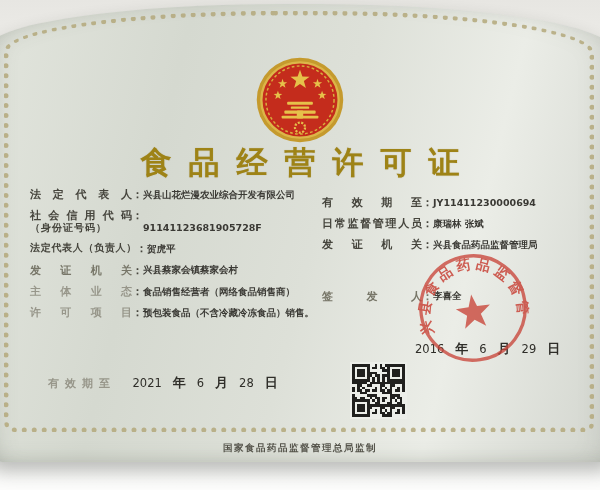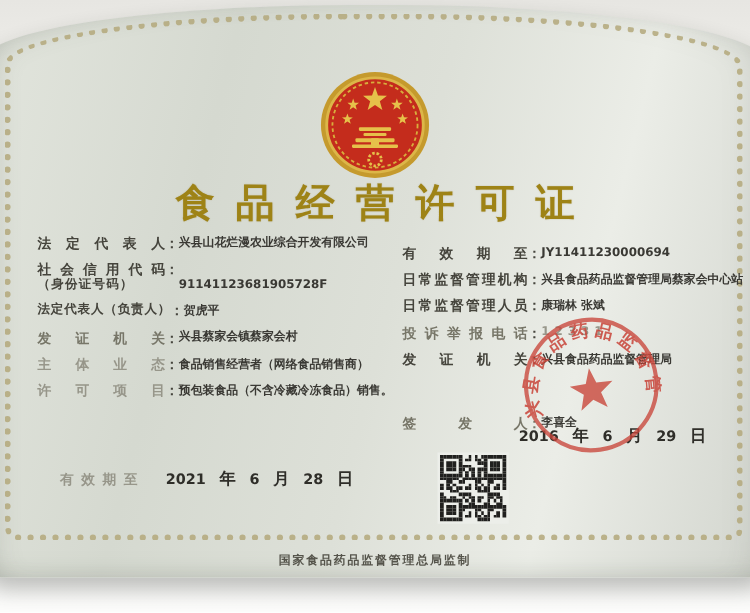--- a/index.html
+++ b/index.html
@@ -64,21 +64,21 @@
   .col-left .val{max-width:172px;}
   .lbl-stack{display:inline-block;width:102px;vertical-align:top;}
   .lbl-stack .l1{display:block;font-weight:700;color:var(--label-ink);font-size:11px;text-align:justify;text-align-last:justify;}
   .lbl-stack .l2{display:block;font-weight:700;color:var(--label-ink);font-size:10px;letter-spacing:1px;}
   .faded{color:var(--faded-ink);}
   .semi{color:#777668;}
   .gap-lg{margin-top:38px;}
   
   .validity{position:absolute;left:60px;top:370px;font-size:11px;white-space:nowrap;}
   .validity .vl{display:inline-block;width:74px;font-weight:700;letter-spacing:6px;}
-  .num{font-weight:700;font-size:11.5px;color:#2f2e29;margin:0 7px;}
+  .num{font-weight:400;font-size:11.5px;color:#2f2e29;margin:0 7px;}
   .unit{font-weight:700;font-size:13px;color:#2f2e29;margin:0 4px;}
   .issue-date{position:absolute;left:420px;top:336px;font-size:11px;white-space:nowrap;}
   
   .seal{position:absolute;left:427px;top:246px;width:116px;height:116px;opacity:.86;transform:rotate(-8deg);}
   
   .qr{
     position:absolute;left:362px;top:358px;width:57px;height:57px;
     display:grid;grid-template-columns:repeat(21,1fr);grid-template-rows:repeat(21,1fr);
     background:#eceee9;padding:2px;
   }
@@ -139,27 +139,21 @@
     <div class="row">
       <span class="lbl faded">许可项目</span><span class="colon">：</span><span class="val">预包装食品（不含冷藏冷冻食品）销售。</span>
     </div>
   </div>
 
   <div class="col col-right">
     <div class="row">
       <span class="lbl">有效期至</span><span class="colon">：</span><span class="val">JY11411230000694</span>
     </div>
     <div class="row">
-      <span class="lbl">日常监督管理机构</span><span class="colon">：</span><span class="val">兴县食品药品监督管理局蔡家会中心站</span>
-    </div>
-    <div class="row">
       <span class="lbl">日常监督管理人员</span><span class="colon">：</span><span class="val">康瑞林  张斌</span>
-    </div>
-    <div class="row">
-      <span class="lbl semi">投诉举报电话</span><span class="colon">：</span><span class="val faded" style="letter-spacing:4px;">12331</span>
     </div>
     <div class="row">
       <span class="lbl">发证机关</span><span class="colon">：</span><span class="val">兴县食品药品监督管理局</span>
     </div>
     <div class="row gap-lg">
       <span class="lbl semi">签发人</span><span class="colon semi">：</span><span class="val">李喜全</span>
     </div>
   </div>
 
   <div class="issue-date">

